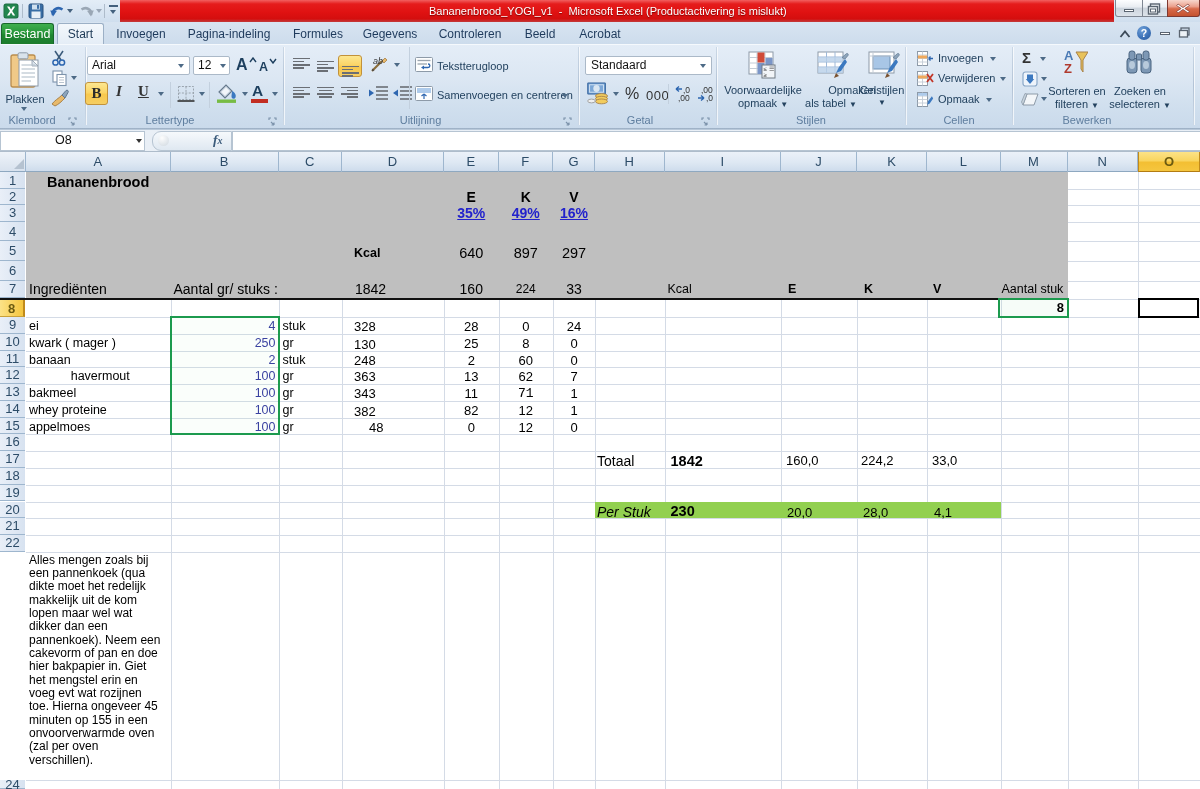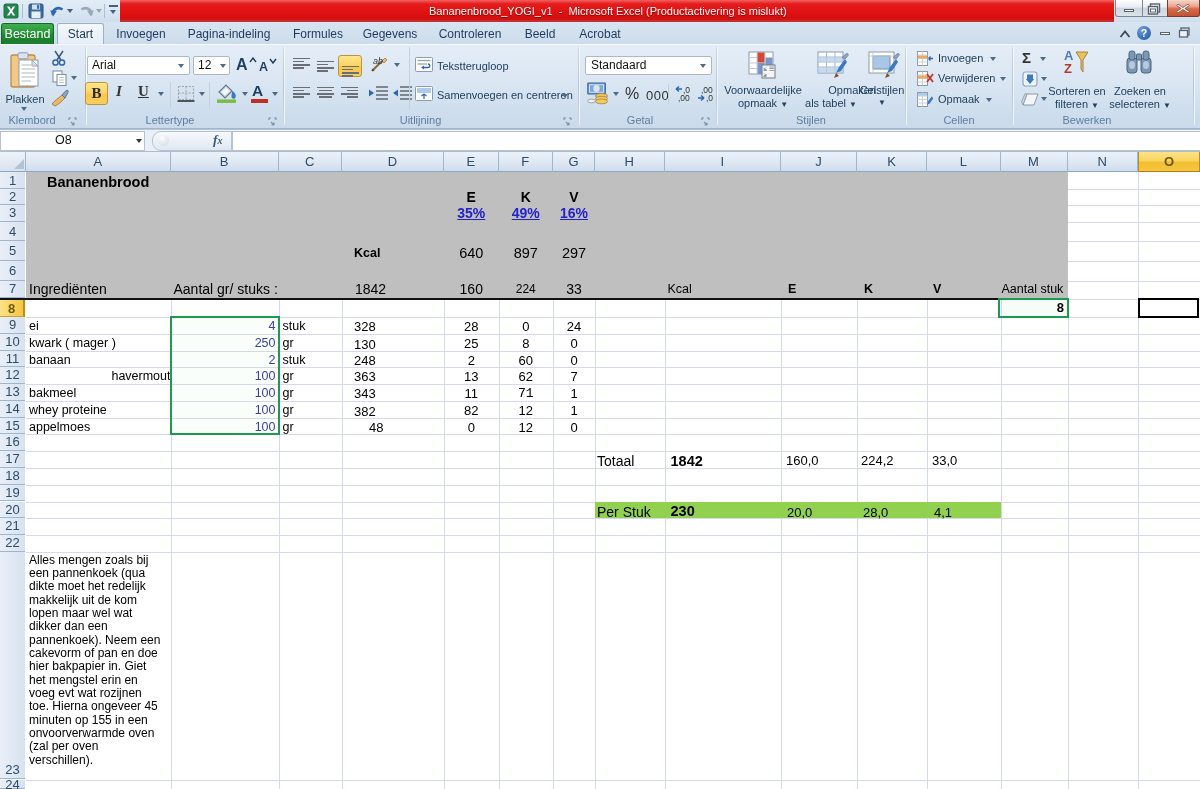--- a/index.html
+++ b/index.html
@@ -472,23 +472,20 @@
 <div class="rowhdr" style="top:384.2px;height:16.80000000000001px;line-height:16.80000000000001px;">13</div>
 <div class="rowhdr" style="top:401px;height:16.80000000000001px;line-height:16.80000000000001px;">14</div>
 <div class="rowhdr" style="top:417.8px;height:16.5px;line-height:16.5px;">15</div>
 <div class="rowhdr" style="top:434.3px;height:16.80000000000001px;line-height:16.80000000000001px;">16</div>
 <div class="rowhdr" style="top:451.1px;height:16.799999999999955px;line-height:16.799999999999955px;">17</div>
 <div class="rowhdr" style="top:467.9px;height:16.80000000000001px;line-height:16.80000000000001px;">18</div>
 <div class="rowhdr" style="top:484.7px;height:16.80000000000001px;line-height:16.80000000000001px;">19</div>
 <div class="rowhdr" style="top:501.5px;height:16.799999999999955px;line-height:16.799999999999955px;">20</div>
 <div class="rowhdr" style="top:518.3px;height:16.800000000000068px;line-height:16.800000000000068px;">21</div>
 <div class="rowhdr" style="top:535.1px;height:16.799999999999955px;line-height:16.799999999999955px;">22</div>
-<div class="rowhdr" style="top:551.9px;height:227.60000000000002px;">
-      <div style="position:absolute;bottom:1px;left:0;right:0;line-height:14px">23</div>
-    </div>
 <div class="rowhdr" style="top:779.5px;height:9.5px;line-height:9.5px;">24</div>
 <div class="vline" style="left:170.5px;top:300px;height:489px"></div>
 <div class="vline" style="left:278.5px;top:300px;height:489px"></div>
 <div class="vline" style="left:342px;top:300px;height:489px"></div>
 <div class="vline" style="left:444px;top:300px;height:489px"></div>
 <div class="vline" style="left:498.5px;top:300px;height:489px"></div>
 <div class="vline" style="left:553px;top:300px;height:489px"></div>
 <div class="vline" style="left:595px;top:300px;height:489px"></div>
 <div class="vline" style="left:664.5px;top:300px;height:489px"></div>
 <div class="vline" style="left:781px;top:300px;height:489px"></div>
@@ -558,21 +555,21 @@
 <div class="cell" style="left:444px;top:333.8px;width:54.5px;height:16.80000000000001px;font-size:13px;line-height:19.80000000000001px;color:#000;text-align:center;">25</div>
 <div class="cell" style="left:498.5px;top:333.8px;width:54.5px;height:16.80000000000001px;font-size:13px;line-height:19.80000000000001px;color:#000;text-align:center;">8</div>
 <div class="cell" style="left:553px;top:333.8px;width:42px;height:16.80000000000001px;font-size:13px;line-height:19.80000000000001px;color:#000;text-align:center;">0</div>
 <div class="cell" style="left:26px;top:350.6px;width:144.5px;height:16.799999999999955px;font-size:12.5px;line-height:19.799999999999955px;color:#000;padding-left:3px;text-align:left;">banaan</div>
 <div class="cell" style="left:170.5px;top:350.6px;width:108.0px;height:16.799999999999955px;font-size:12.5px;line-height:19.799999999999955px;color:#3438a0;padding-right:3px;text-align:right;">2</div>
 <div class="cell" style="left:278.5px;top:350.6px;width:63.5px;height:16.799999999999955px;font-size:12.5px;line-height:19.799999999999955px;color:#000;padding-left:4px;text-align:left;">stuk</div>
 <div class="cell" style="left:342px;top:350.6px;width:102px;height:16.799999999999955px;font-size:13px;line-height:19.799999999999955px;color:#000;padding-left:12px;text-align:left;">248</div>
 <div class="cell" style="left:444px;top:350.6px;width:54.5px;height:16.799999999999955px;font-size:13px;line-height:19.799999999999955px;color:#000;text-align:center;">2</div>
 <div class="cell" style="left:498.5px;top:350.6px;width:54.5px;height:16.799999999999955px;font-size:13px;line-height:19.799999999999955px;color:#000;text-align:center;">60</div>
 <div class="cell" style="left:553px;top:350.6px;width:42px;height:16.799999999999955px;font-size:13px;line-height:19.799999999999955px;color:#000;text-align:center;">0</div>
-<div class="cell" style="left:26px;top:367.4px;width:144.5px;height:16.80000000000001px;font-size:12.5px;line-height:19.80000000000001px;color:#000;padding-left:4px;text-align:right;">havermout</div>
+<div class="cell" style="left:26px;top:367.4px;width:144.5px;height:16.80000000000001px;font-size:12.5px;line-height:19.80000000000001px;color:#000;padding-left:4px;text-align:center;">havermout</div>
 <div class="cell" style="left:170.5px;top:367.4px;width:108.0px;height:16.80000000000001px;font-size:12.5px;line-height:19.80000000000001px;color:#3438a0;padding-right:3px;text-align:right;">100</div>
 <div class="cell" style="left:278.5px;top:367.4px;width:63.5px;height:16.80000000000001px;font-size:12.5px;line-height:19.80000000000001px;color:#000;padding-left:4px;text-align:left;">gr</div>
 <div class="cell" style="left:342px;top:367.4px;width:102px;height:16.80000000000001px;font-size:13px;line-height:19.80000000000001px;color:#000;padding-left:12px;text-align:left;">363</div>
 <div class="cell" style="left:444px;top:367.4px;width:54.5px;height:16.80000000000001px;font-size:13px;line-height:19.80000000000001px;color:#000;text-align:center;">13</div>
 <div class="cell" style="left:498.5px;top:367.4px;width:54.5px;height:16.80000000000001px;font-size:13px;line-height:19.80000000000001px;color:#000;text-align:center;">62</div>
 <div class="cell" style="left:553px;top:367.4px;width:42px;height:16.80000000000001px;font-size:13px;line-height:19.80000000000001px;color:#000;text-align:center;">7</div>
 <div class="cell" style="left:26px;top:384.2px;width:144.5px;height:16.80000000000001px;font-size:12.5px;line-height:19.80000000000001px;color:#000;padding-left:3px;text-align:left;">bakmeel</div>
 <div class="cell" style="left:170.5px;top:384.2px;width:108.0px;height:16.80000000000001px;font-size:12.5px;line-height:19.80000000000001px;color:#3438a0;padding-right:3px;text-align:right;">100</div>
 <div class="cell" style="left:278.5px;top:384.2px;width:63.5px;height:16.80000000000001px;font-size:12.5px;line-height:19.80000000000001px;color:#000;padding-left:4px;text-align:left;">gr</div>
 <div class="cell" style="left:342px;top:384.2px;width:102px;height:16.80000000000001px;font-size:13px;line-height:19.80000000000001px;color:#000;padding-left:12px;text-align:left;">343</div>
@@ -591,21 +588,21 @@
 <div class="cell" style="left:278.5px;top:417.8px;width:63.5px;height:16.5px;font-size:12.5px;line-height:19.5px;color:#000;padding-left:4px;text-align:left;">gr</div>
 <div class="cell" style="left:357px;top:417.8px;width:102px;height:16.5px;font-size:13px;line-height:19.5px;color:#000;padding-left:12px;text-align:left;">48</div>
 <div class="cell" style="left:444px;top:417.8px;width:54.5px;height:16.5px;font-size:13px;line-height:19.5px;color:#000;text-align:center;">0</div>
 <div class="cell" style="left:498.5px;top:417.8px;width:54.5px;height:16.5px;font-size:13px;line-height:19.5px;color:#000;text-align:center;">12</div>
 <div class="cell" style="left:553px;top:417.8px;width:42px;height:16.5px;font-size:13px;line-height:19.5px;color:#000;text-align:center;">0</div>
 <div class="cell" style="left:595px;top:451.1px;width:69.5px;height:16.799999999999955px;font-size:14px;line-height:20.799999999999955px;color:#000;padding-left:2px;text-align:left;">Totaal</div>
 <div class="cell" style="left:664.5px;top:451.1px;width:116.5px;height:16.799999999999955px;font-size:14.5px;line-height:20.799999999999955px;font-weight:bold;color:#000;padding-left:6px;text-align:left;">1842</div>
 <div class="cell" style="left:781px;top:451.1px;width:76px;height:16.799999999999955px;font-size:13px;line-height:20.799999999999955px;color:#000;padding-left:5px;text-align:left;">160,0</div>
 <div class="cell" style="left:857px;top:451.1px;width:70px;height:16.799999999999955px;font-size:13px;line-height:20.799999999999955px;color:#000;padding-left:4px;text-align:left;">224,2</div>
 <div class="cell" style="left:927px;top:451.1px;width:73.5px;height:16.799999999999955px;font-size:13px;line-height:20.799999999999955px;color:#000;padding-left:5px;text-align:left;">33,0</div>
-<div class="cell" style="left:595px;top:501.5px;width:69.5px;height:16.799999999999955px;font-size:14px;line-height:21.799999999999955px;color:#000;padding-left:2px;text-align:left;">Per Stuk</div>
+<div class="cell" style="left:595px;top:501.5px;width:69.5px;height:16.799999999999955px;font-size:14px;line-height:21.799999999999955px;color:#000;padding-left:2px;text-align:left;font-style:italic;">Per Stuk</div>
 <div class="cell" style="left:664.5px;top:501.5px;width:116.5px;height:16.799999999999955px;font-size:14.5px;line-height:19.799999999999955px;font-weight:bold;color:#000;padding-left:6px;text-align:left;">230</div>
 <div class="cell" style="left:781px;top:501.5px;width:76px;height:16.799999999999955px;font-size:13px;line-height:21.799999999999955px;color:#000;padding-left:6px;text-align:left;">20,0</div>
 <div class="cell" style="left:857px;top:501.5px;width:70px;height:16.799999999999955px;font-size:13px;line-height:21.799999999999955px;color:#000;padding-left:6px;text-align:left;">28,0</div>
 <div class="cell" style="left:927px;top:501.5px;width:73.5px;height:16.799999999999955px;font-size:13px;line-height:21.799999999999955px;color:#000;padding-left:7px;text-align:left;">4,1</div>
 <div class="abs" style="left:29px;top:553.5px;width:145px;font-size:12px;line-height:13.35px;color:#000;white-space:nowrap">Alles mengen zoals bij<br>een pannenkoek (qua<br>dikte moet het redelijk<br>makkelijk uit de kom<br>lopen maar wel wat<br>dikker dan een<br>pannenkoek). Neem een<br>cakevorm of pan en doe<br>hier bakpapier in. Giet<br>het mengstel erin en<br>voeg evt wat rozijnen<br>toe. Hierna ongeveer 45<br>minuten op 155 in een<br>onvoorverwarmde oven<br>(zal per oven<br>verschillen).</div>
     <div class="abs" style="left:169.5px;top:315.5px;width:110px;height:119px;border:2px solid #1c9a4e;background:rgba(170,230,190,0.06)"></div>
     <div class="abs" style="left:998px;top:298px;width:71px;height:20px;border:2px solid #1c9a4e;background:rgba(170,230,190,0.10)"></div>
     <div class="cell" style="left:1000px;top:300px;width:64px;height:16px;font-size:13px;font-weight:bold;text-align:right;line-height:15px">8</div>
     <div class="abs" style="left:1138px;top:298px;width:61px;height:20px;border:2.5px solid #000;background:#fff"></div>
   </div>

